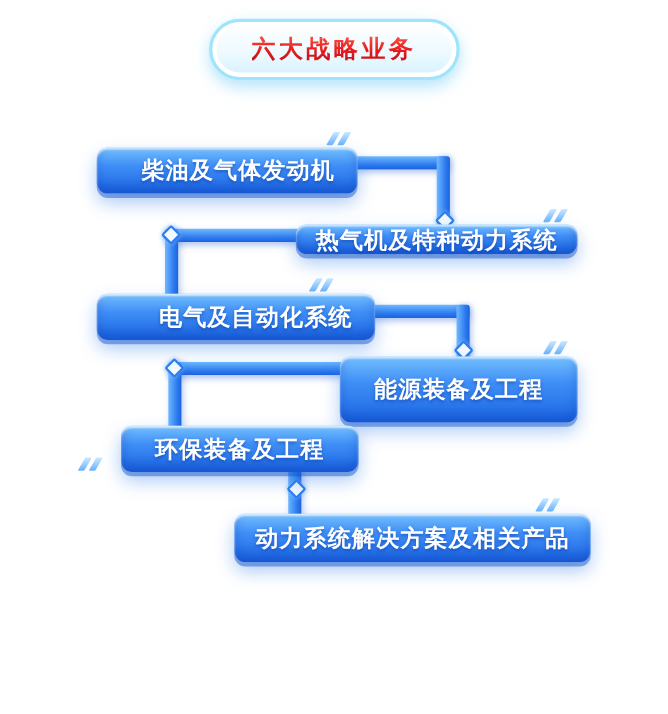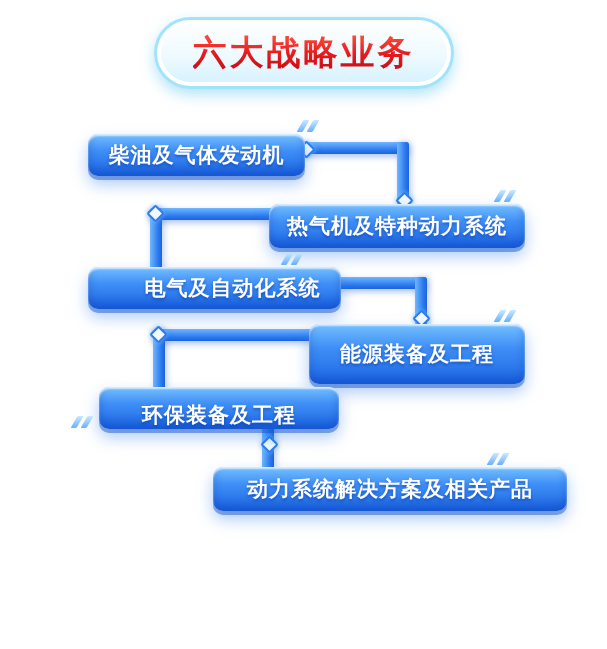--- a/index.html
+++ b/index.html
@@ -19,21 +19,21 @@
     left: 50%;
     transform: translateX(-50%);
     padding: 10px 36px;
     border-radius: 40px;
     border: 3px solid #9fe4fb;
     background: linear-gradient(180deg, #ffffff 0%, #eefaff 55%, #d4f1fe 100%);
     box-shadow: inset 0 0 0 4px #ffffff, 0 6px 14px rgba(120,205,245,.55);
     z-index: 5;
   }
   .title-text {
-    font-size: 34px;
+    font-size: 22px;
     font-weight: 800;
     letter-spacing: 3px;
     white-space: nowrap;
     color: #e01818;
     background: linear-gradient(180deg, #ff5340 0%, #e61a1d 55%, #c50f16 100%);
     -webkit-background-clip: text;
     background-clip: text;
     -webkit-text-fill-color: transparent;
   }
 
@@ -53,26 +53,26 @@
     z-index: 3;
   }
   .box span {
     color: #ffffff;
     font-weight: 700;
     font-size: 21px;
     letter-spacing: 1px;
     white-space: nowrap;
     text-shadow: 0 2px 3px rgba(10,60,160,.6);
   }
-  .b1 { left: 88px;  top: 134px; width: 217px; height: 42px; }
-  .b2 { left: 269px; top: 204px; width: 256px; height: 44px; }
+  .b1 { left: 88px;  top: 134px; width: 217px; height: 42px; padding-left: 20px; }
+  .b2 { left: 269px; top: 204px; width: 256px; height: 27px; }
   .b3 { left: 88px;  top: 267px; width: 217px; height: 42px; padding-left: 36px; }
   .b4 { left: 309px; top: 324px; width: 216px; height: 60px; }
-  .b5 { left: 99px;  top: 387px; width: 240px; height: 42px; align-items: flex-end; }
-  .b6 { left: 213px; top: 467px; width: 354px; height: 44px; }
+  .b5 { left: 110px;  top: 387px; width: 216px; height: 42px; }
+  .b6 { left: 213px; top: 467px; width: 324px; height: 44px; }
 
   
   .conn { position: absolute; z-index: 1; border-radius: 3px; }
   .conn.h {
     background: linear-gradient(180deg, #6fb9ff 0%, #2a77ee 70%, #1c63dd 100%);
     box-shadow: 0 3px 6px rgba(25,90,210,.35);
   }
   .conn.v {
     background: linear-gradient(90deg, #6fb9ff 0%, #2a77ee 70%, #1c63dd 100%);
     box-shadow: 2px 0 6px rgba(25,90,210,.30);

